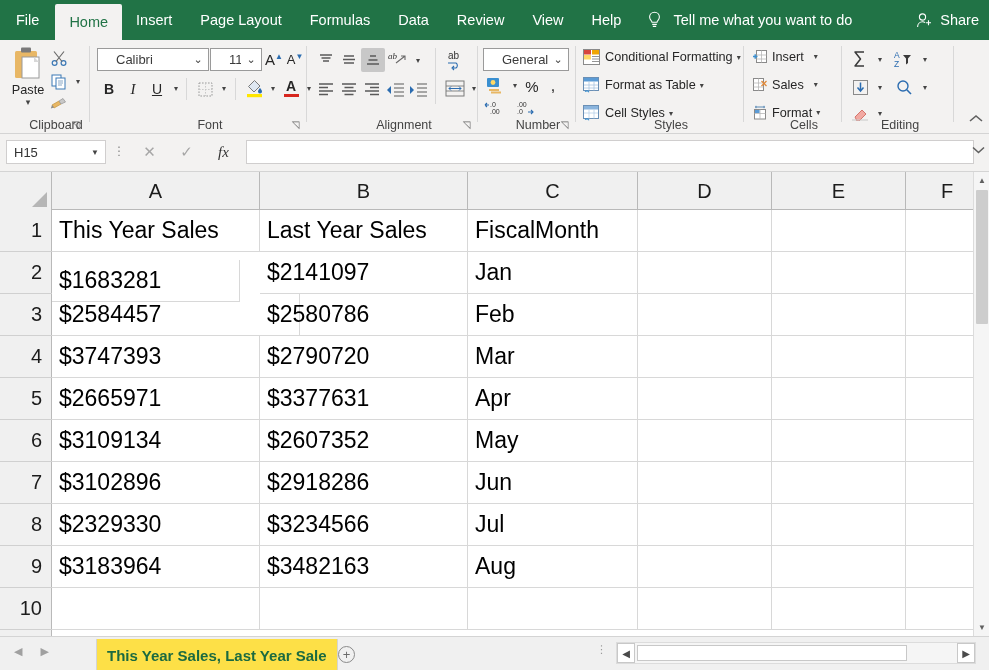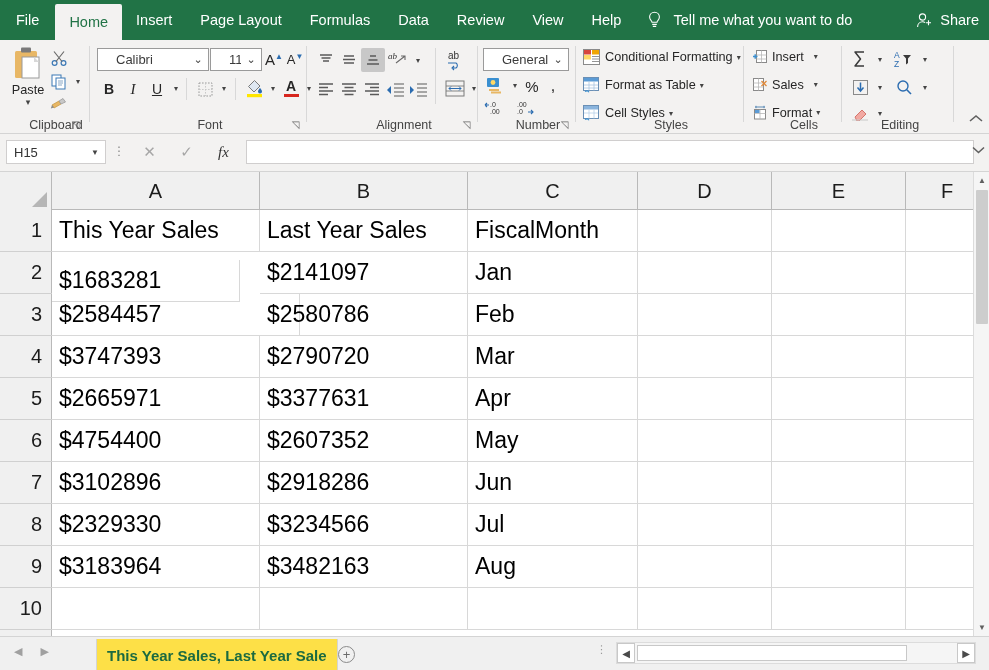--- a/index.html
+++ b/index.html
@@ -725,21 +725,21 @@
         <div class="cell" style="left: 416px; top: 126px; width: 170px; height: 42px;">Mar</div>
         <div class="cell" style="left: 586px; top: 126px; width: 134px; height: 42px;"></div>
         <div class="cell" style="left: 720px; top: 126px; width: 134px; height: 42px;"></div>
         <div class="cell" style="left: 854px; top: 126px; width: 83px; height: 42px;"></div>
         <div class="cell" style="left: 0px; top: 168px; width: 208px; height: 42px;">$2665971</div>
         <div class="cell" style="left: 208px; top: 168px; width: 208px; height: 42px;">$3377631</div>
         <div class="cell" style="left: 416px; top: 168px; width: 170px; height: 42px;">Apr</div>
         <div class="cell" style="left: 586px; top: 168px; width: 134px; height: 42px;"></div>
         <div class="cell" style="left: 720px; top: 168px; width: 134px; height: 42px;"></div>
         <div class="cell" style="left: 854px; top: 168px; width: 83px; height: 42px;"></div>
-        <div class="cell" style="left: 0px; top: 210px; width: 208px; height: 42px;">$4754400</div>
+        <div class="cell" style="left: 0px; top: 210px; width: 208px; height: 42px;">$3109134</div>
         <div class="cell" style="left: 208px; top: 210px; width: 208px; height: 42px;">$2607352</div>
         <div class="cell" style="left: 416px; top: 210px; width: 170px; height: 42px;">May</div>
         <div class="cell" style="left: 586px; top: 210px; width: 134px; height: 42px;"></div>
         <div class="cell" style="left: 720px; top: 210px; width: 134px; height: 42px;"></div>
         <div class="cell" style="left: 854px; top: 210px; width: 83px; height: 42px;"></div>
         <div class="cell" style="left: 0px; top: 252px; width: 208px; height: 42px;">$3102896</div>
         <div class="cell" style="left: 208px; top: 252px; width: 208px; height: 42px;">$2918286</div>
         <div class="cell" style="left: 416px; top: 252px; width: 170px; height: 42px;">Jun</div>
         <div class="cell" style="left: 586px; top: 252px; width: 134px; height: 42px;"></div>
         <div class="cell" style="left: 720px; top: 252px; width: 134px; height: 42px;"></div>

